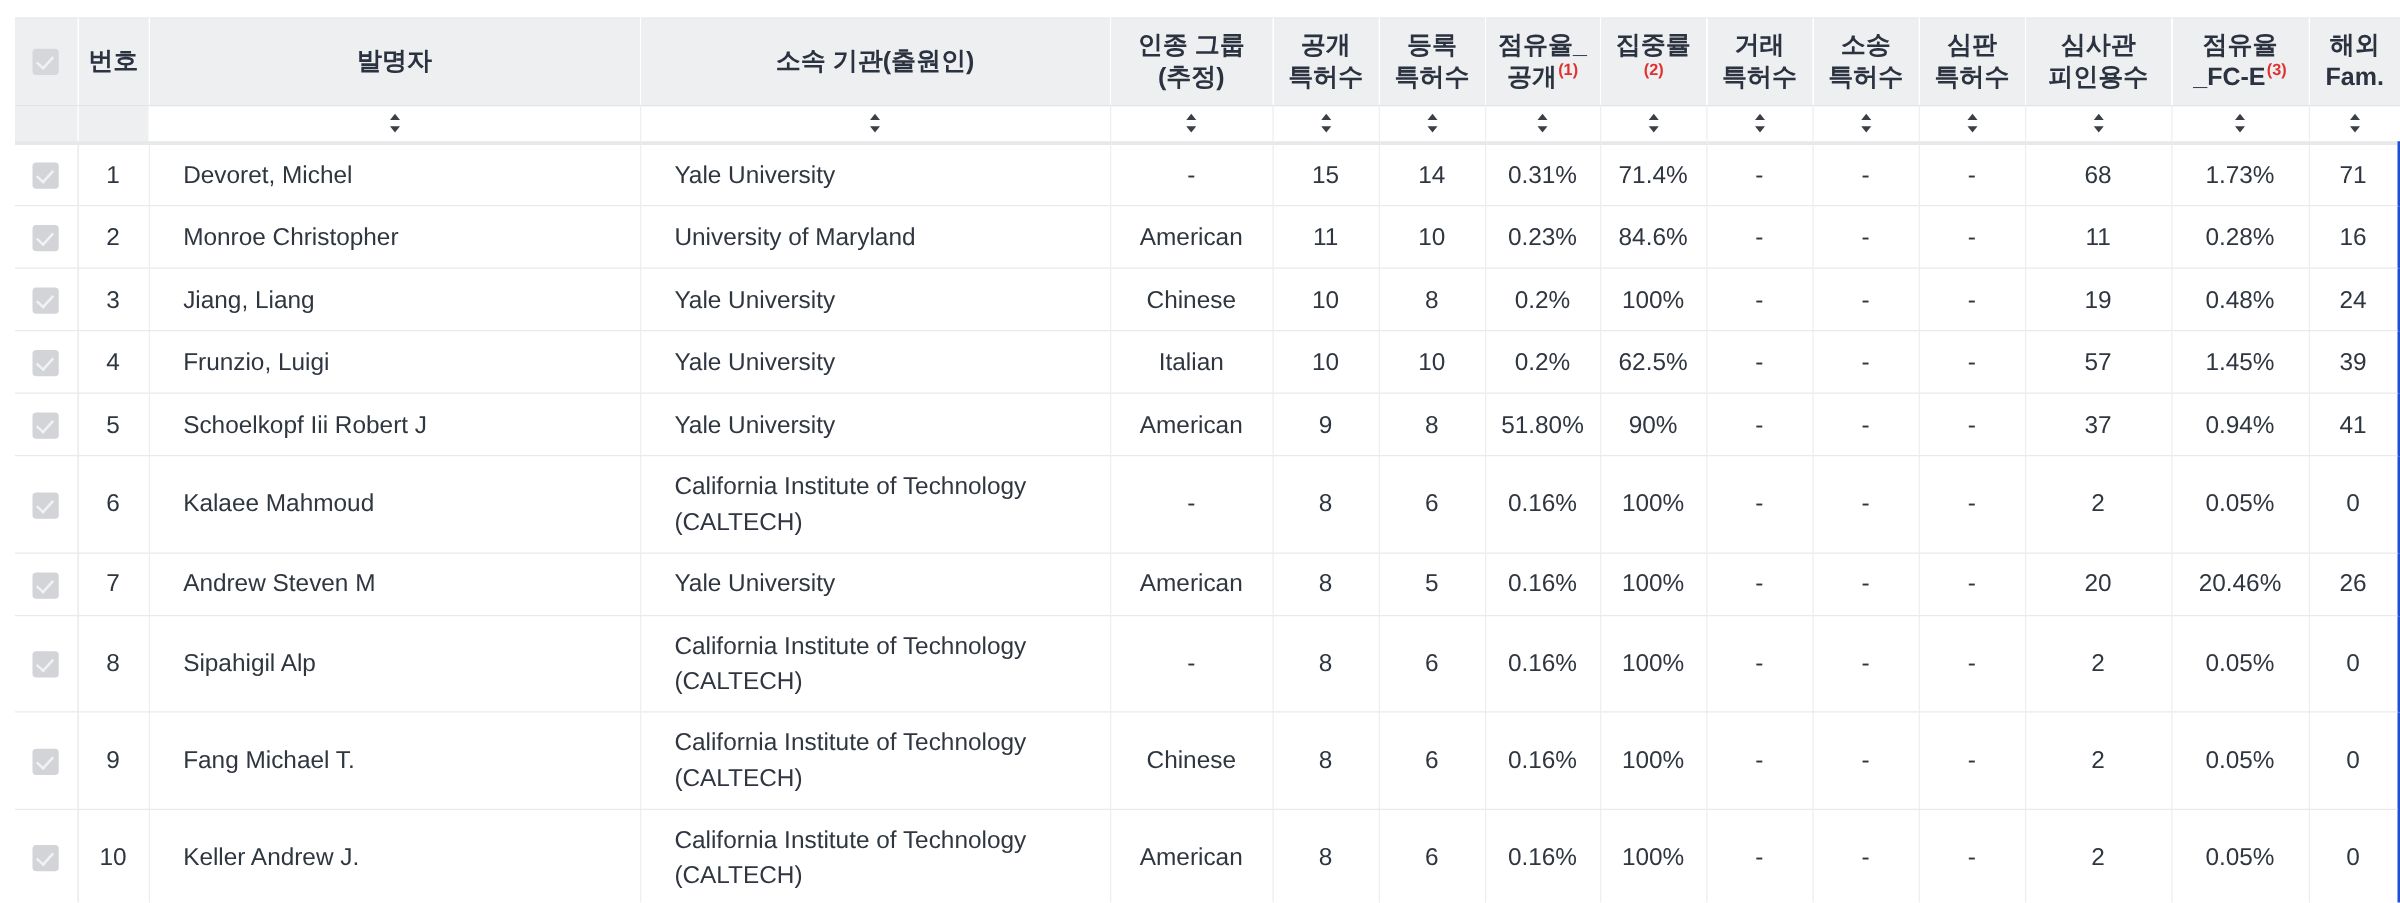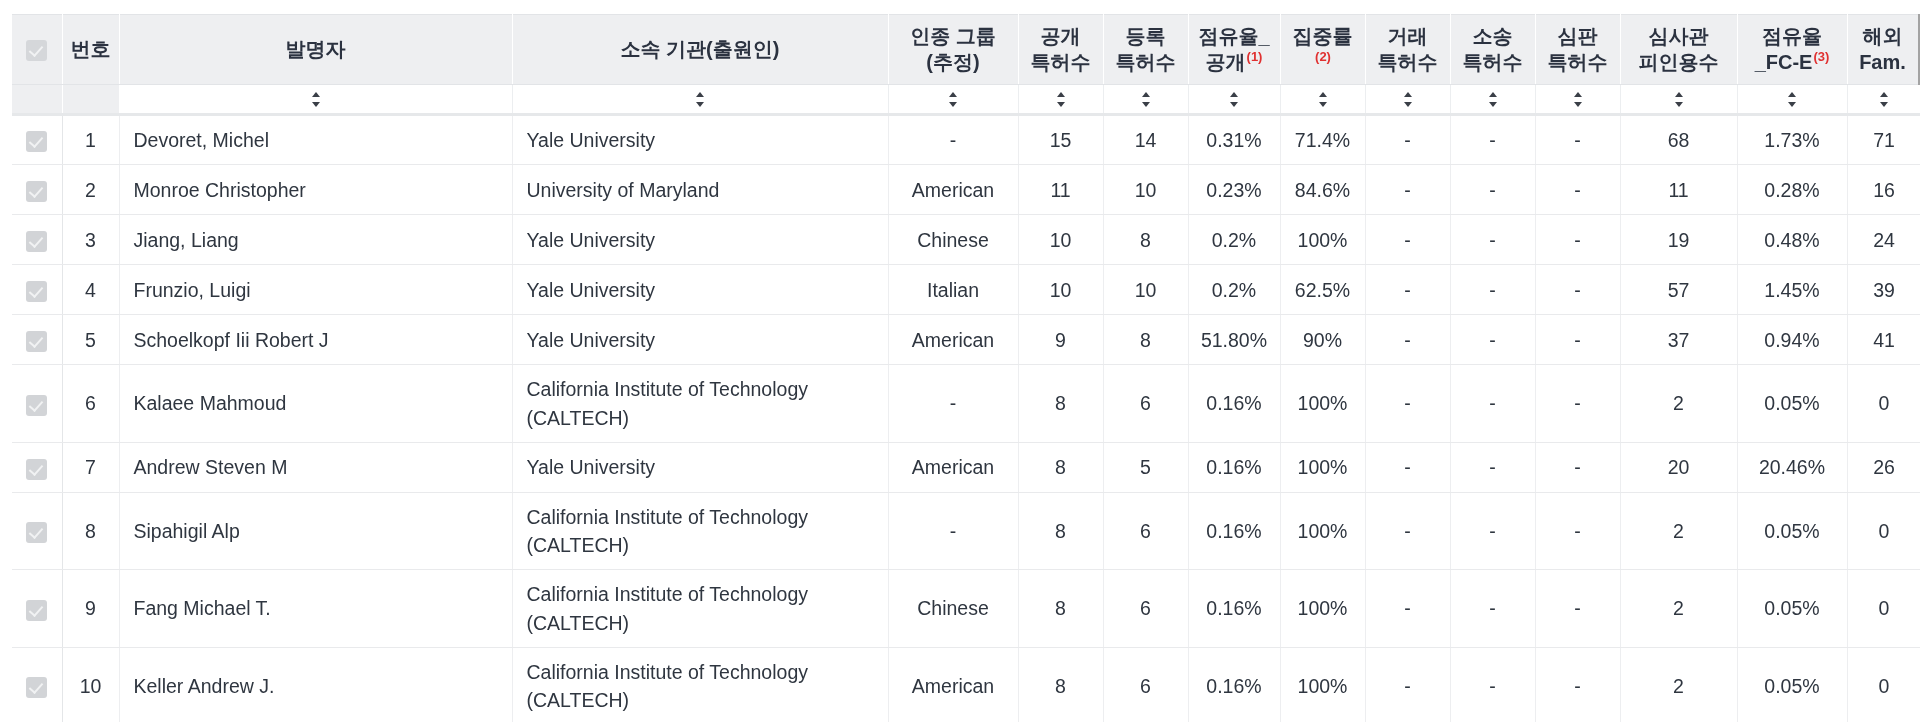--- a/index.html
+++ b/index.html
@@ -43,21 +43,21 @@
     font-size: 20px;
     line-height: 1.28;
     text-align: center;
     vertical-align: middle;
     height: 70px;
     padding: 4px 4px;
     position: relative;
     box-sizing: border-box;
     word-break: keep-all;
   }
-  thead tr.head-labels th:last-child { border-right: 7px solid #a3a3a3; }
+  thead tr.head-labels th:last-child { border-right: 2px solid #a3a3a3; }
   thead tr.head-labels th.sel-col { background: #eeeff1; }
 
   .sup {
     color: #e03131;
     font-size: 13px;
     vertical-align: super;
     font-weight: bold;
     margin-left: 1px;
     line-height: 0;
   }
@@ -94,25 +94,25 @@
     border-bottom: 1px solid #e9eaec;
     font-size: 19.5px;
     color: #2f3640;
     text-align: center;
     vertical-align: middle;
     padding: 10px 6px;
     box-sizing: border-box;
     line-height: 1.45;
   }
   tbody tr:first-child td { border-top: none; }
-  tbody td:last-child { border-right: 1px solid #1d4ed8; }
+  tbody td:last-child { border-right: 7px solid #1d4ed8; }
   tbody td.sel-col {
     border-right: 1px solid #e4e6e8;
   }
-  tbody td.left { text-align: left; padding-left: 14px; }
+  tbody td.left { text-align: left; padding-left: 27px; }
   tbody tr { height: 50px; }
 
   
   .chk {
     width: 21px;
     height: 21px;
     border-radius: 3px;
     background: #d2d4d7;
     display: inline-block;
     position: relative;

